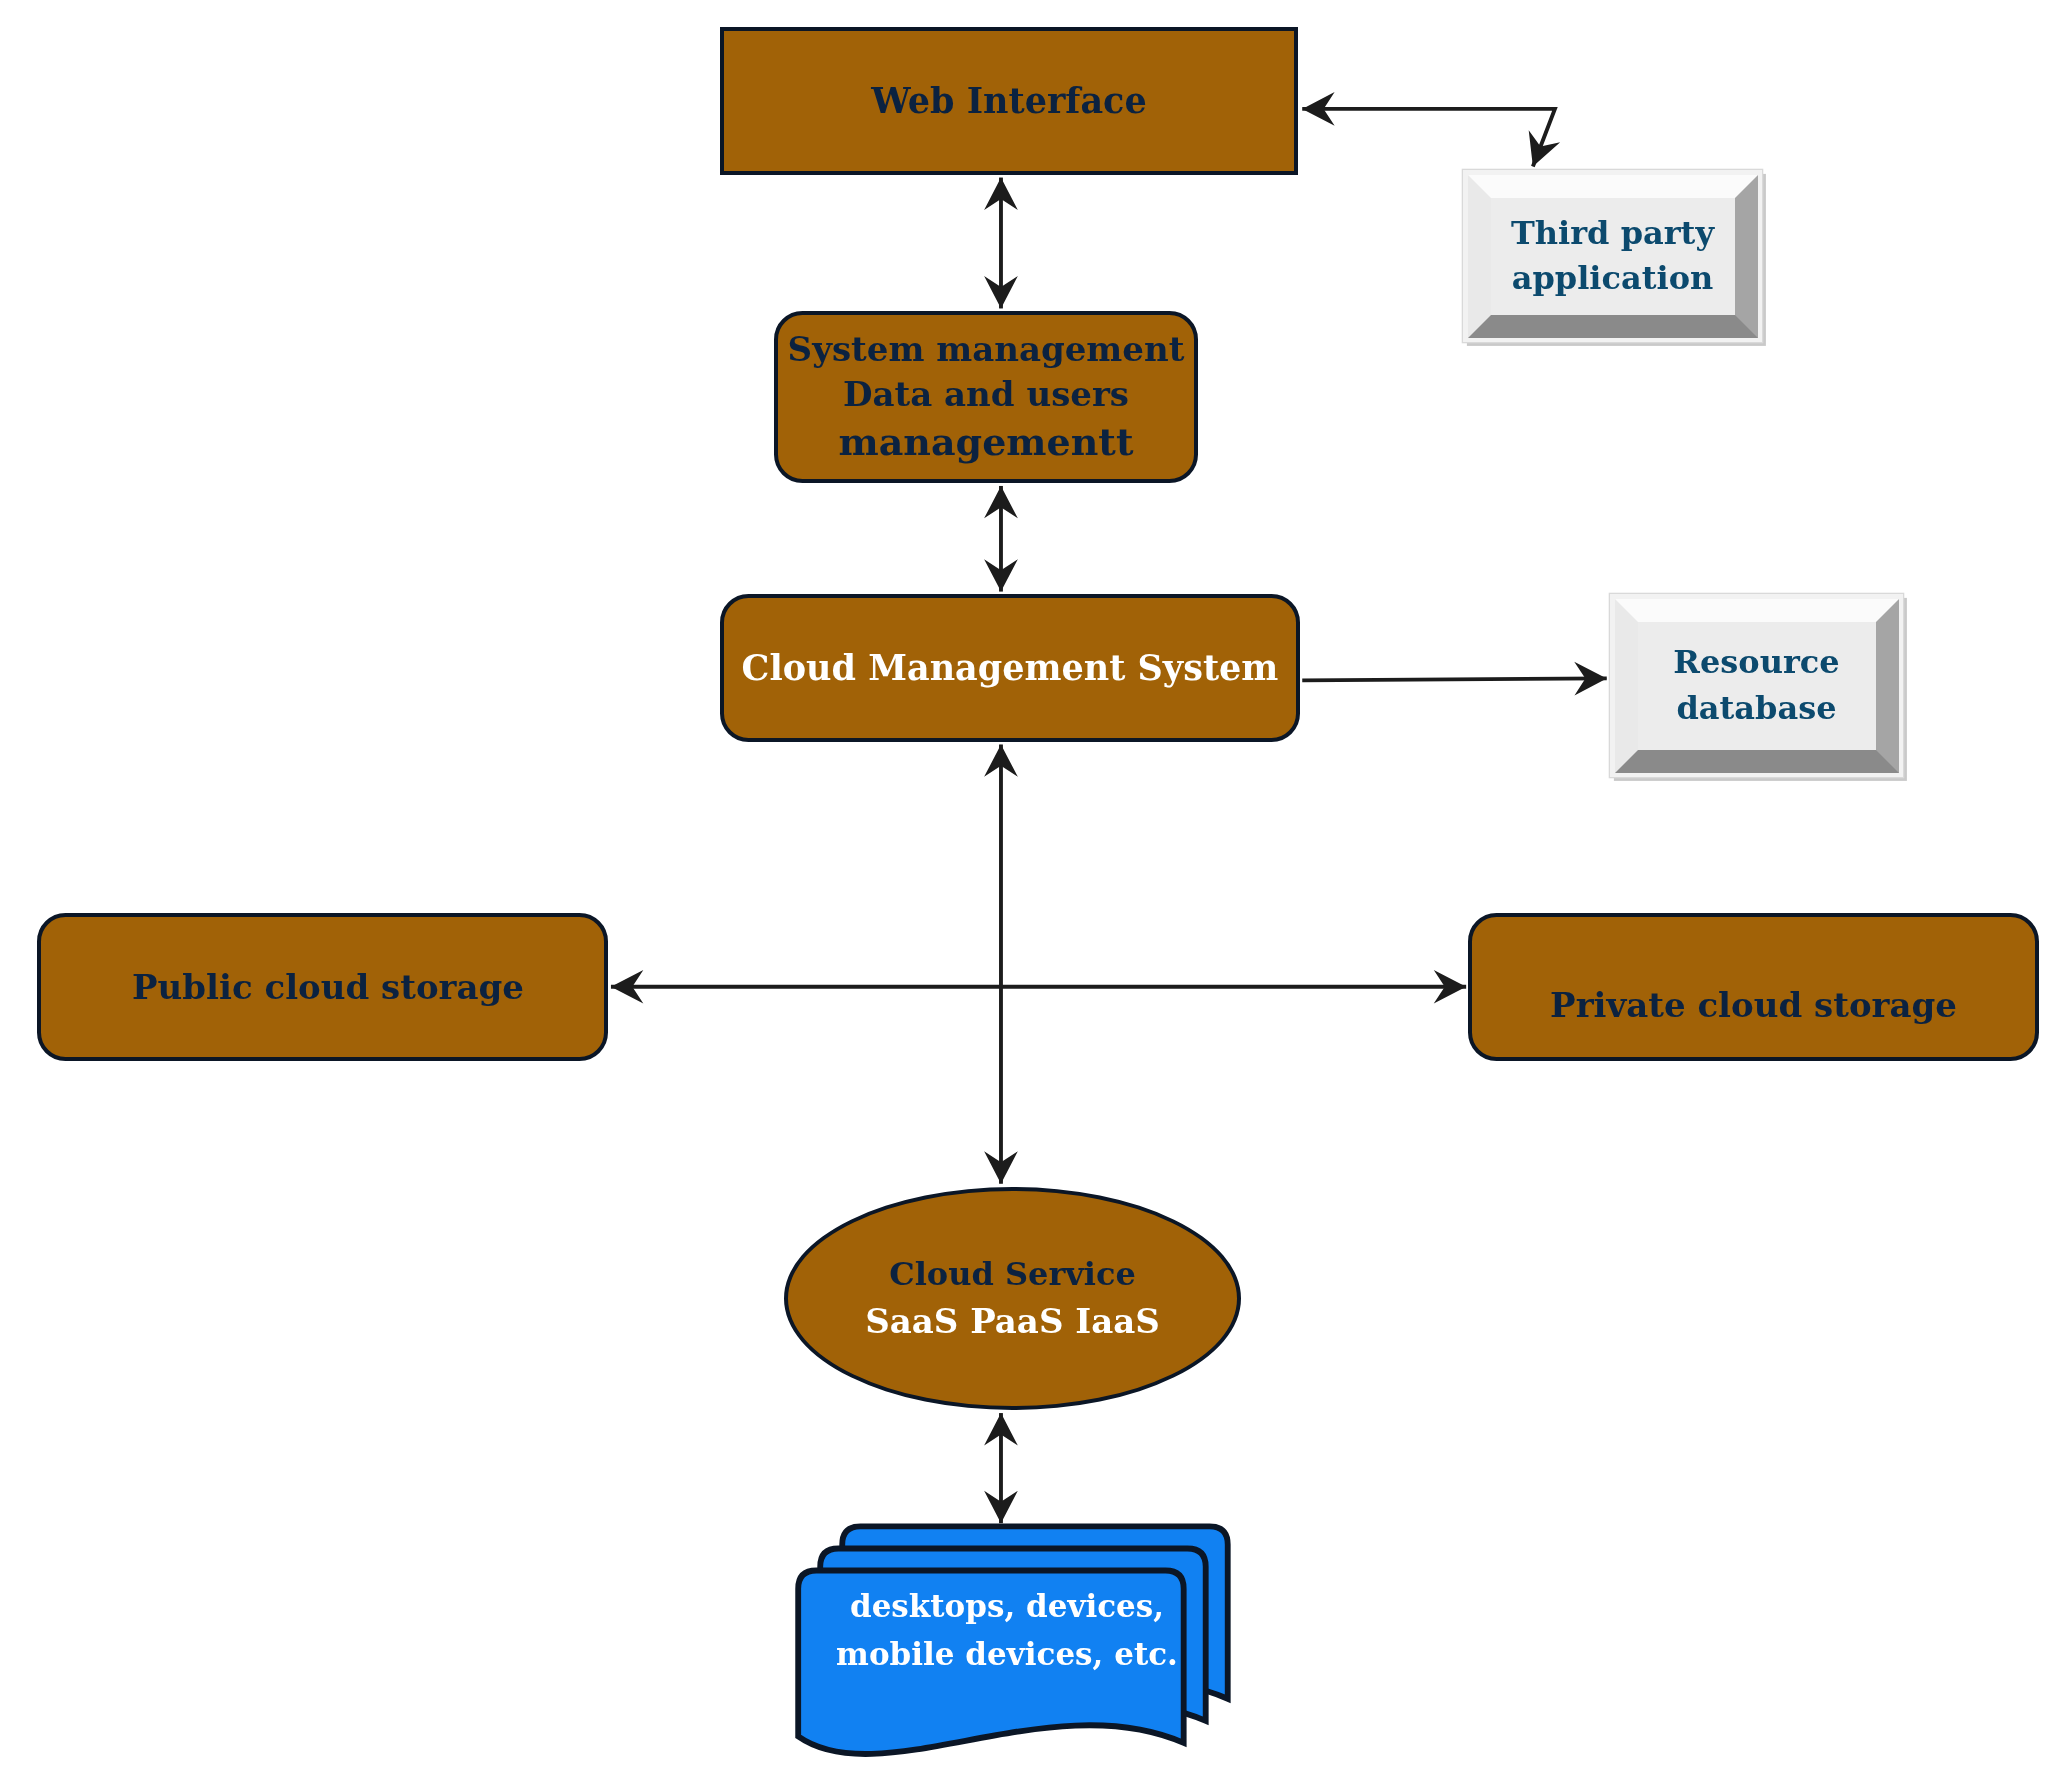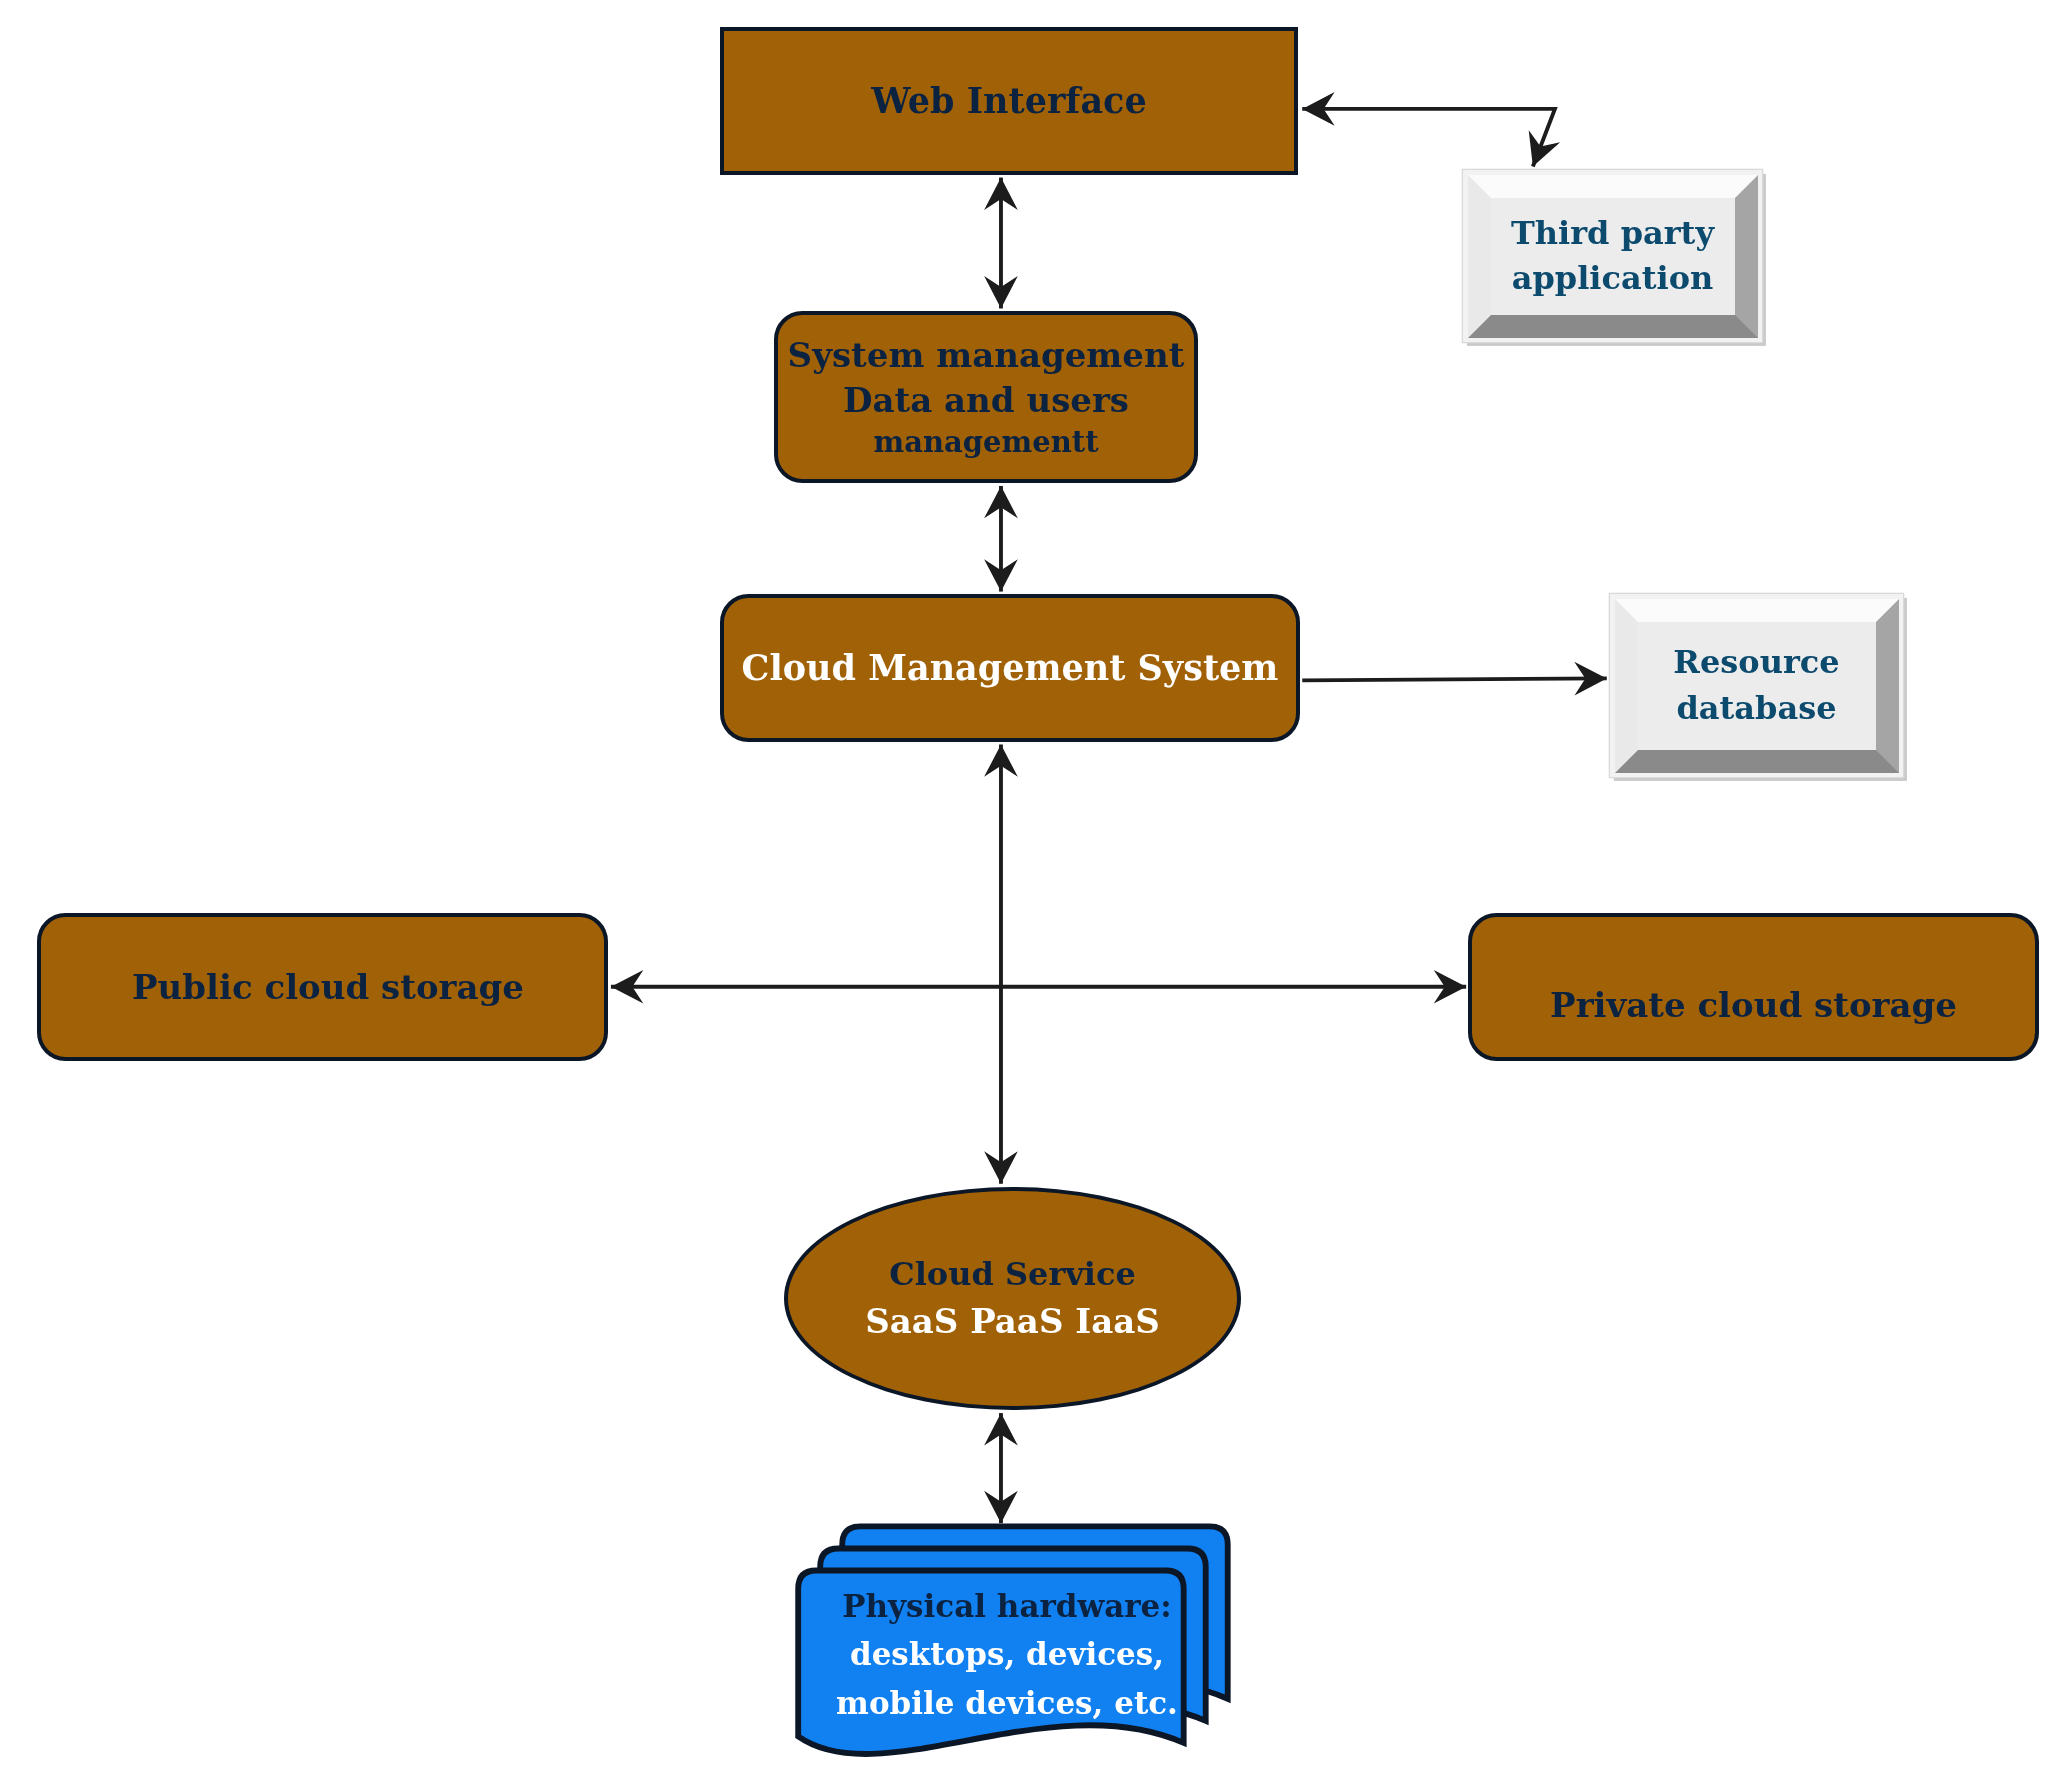--- a/index.html
+++ b/index.html
@@ -98,21 +98,21 @@
   <div class="bevel3d" style="left:1463px;top:170px;width:299px;height:172px;">
     <div class="bevel-face">
       <div class="lbl-md black">Third party</div>
       <div class="lbl-md black">application</div>
     </div>
   </div>
 
   <div class="node blue rounded" id="system-management" style="left:774px;top:311px;width:424px;height:172px;">
     <div class="lbl-md navy" style="font-size:34px;line-height:1.32;">System management</div>
     <div class="lbl-md navy" style="font-size:34px;line-height:1.32;">Data and users</div>
-    <div class="lbl-md navy" style="font-size:29px;line-height:1.32;">managementt</div>
+    <div class="lbl-md navy" style="font-size:38px;line-height:1.32;">managementt</div>
   </div>
 
   <div class="node blue rounded" id="cloud-management-system" style="left:720px;top:594px;width:580px;height:148px;">
     <div class="lbl-lg white">Cloud Management System</div>
   </div>
 
   <div class="bevel3d" style="left:1610px;top:594px;width:293px;height:183px;">
     <div class="bevel-face">
       <div class="lbl-md black">Resource</div>
       <div class="lbl-md black">database</div>
@@ -126,19 +126,18 @@
   <div class="node blue rounded" id="private-cloud-storage" style="left:1468px;top:913px;width:571px;height:148px;">
     <div class="lbl-lg navy" style="font-size:34px;margin-top:37px;">Private cloud storage</div>
   </div>
 
   <div class="node blue" id="cloud-service">
     <div class="lbl-md navy" style="font-size:32px;">Cloud Service</div>
     <div class="lbl-md white" style="font-size:34px;">SaaS PaaS IaaS</div>
   </div>
 
   <div id="physical-hardware-label">
-    <div class="navy">Physical hardware:</div>
     <div class="white">desktops, devices,</div>
     <div class="white">mobile devices, etc.</div>
   </div>
 
 </div>
 
 
 </body></html>

